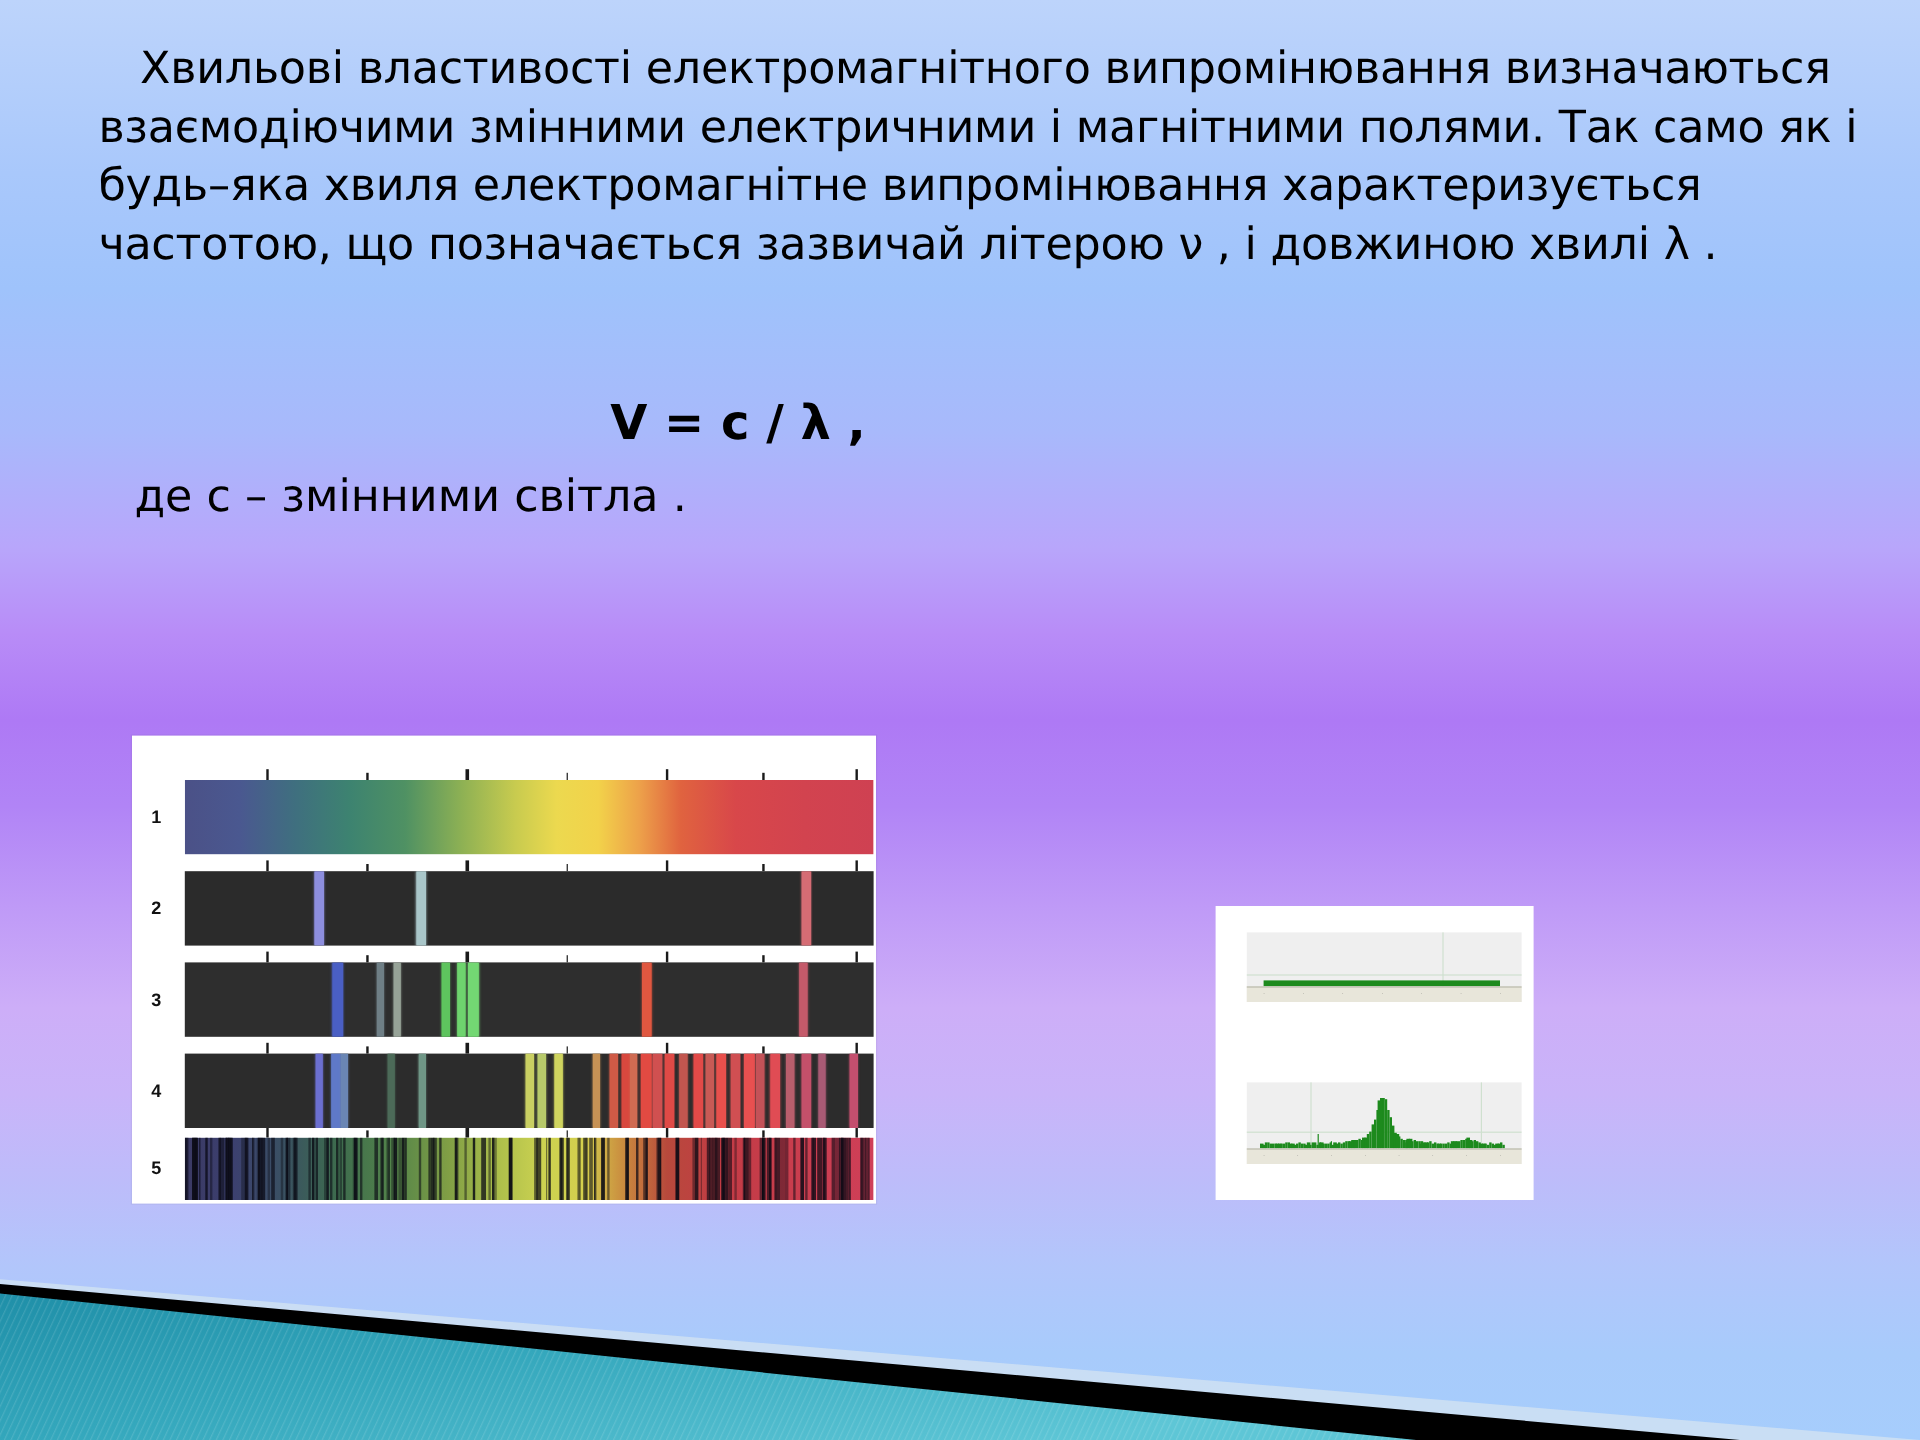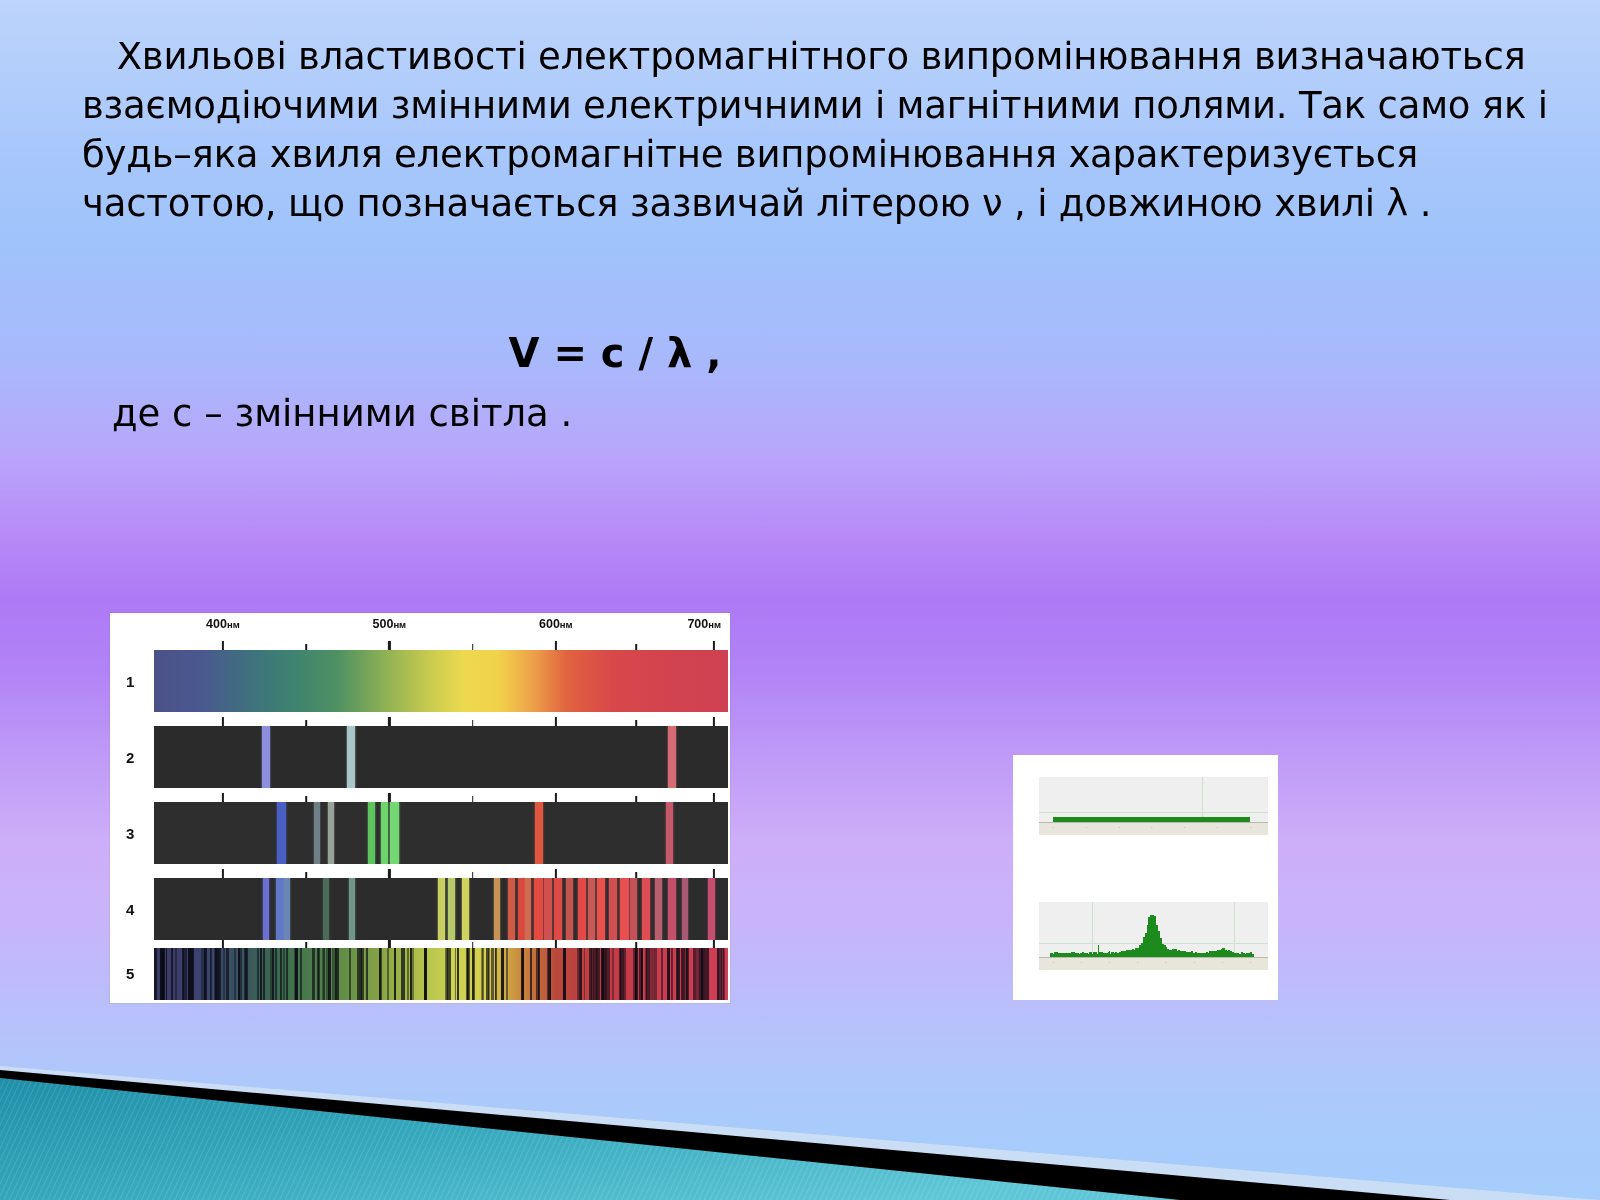--- a/index.html
+++ b/index.html
@@ -152,26 +152,20 @@
   .decor { position:absolute; left:0; bottom:0; width:1600px; height:230px; }
 </style>
 </head>
 <body>
 
 <div class="para">   Хвильові властивості електромагнітного випромінювання визначаються взаємодіючими змінними електричними і магнітними полями. Так само як і будь–яка хвиля електромагнітне випромінювання характеризується частотою, що позначається зазвичай літерою ν , і довжиною хвилі λ .</div>
 <div class="formula">V = c / λ ,</div>
 <div class="note">де с – змінними світла .</div>
 
 <div class="spec-fig">
-  <div class="spec-scale" id="scale">
-      <div class="lbl" style="left: 12%;">400<sub>нм</sub></div>
-      <div class="lbl" style="left: 41%;">500<sub>нм</sub></div>
-      <div class="lbl" style="left: 70%;">600<sub>нм</sub></div>
-      <div class="lbl" style="left: 97.5%; transform: translateX(-78%);">700<sub>нм</sub></div>
-    </div>
   <div class="tickrow" style="top:28px">
       <i class="major" style="left: 12%;"></i>
       <i class="minor" style="left: 26.5%;"></i>
       <i class="major" style="left: 41%;"></i>
       <i class="minor" style="left: 55.5%;"></i>
       <i class="major" style="left: 70%;"></i>
       <i class="minor" style="left: 84%;"></i>
       <i class="major" style="left: 97.5%;"></i>
     </div>
   <div class="tickrow" style="top:104px">

